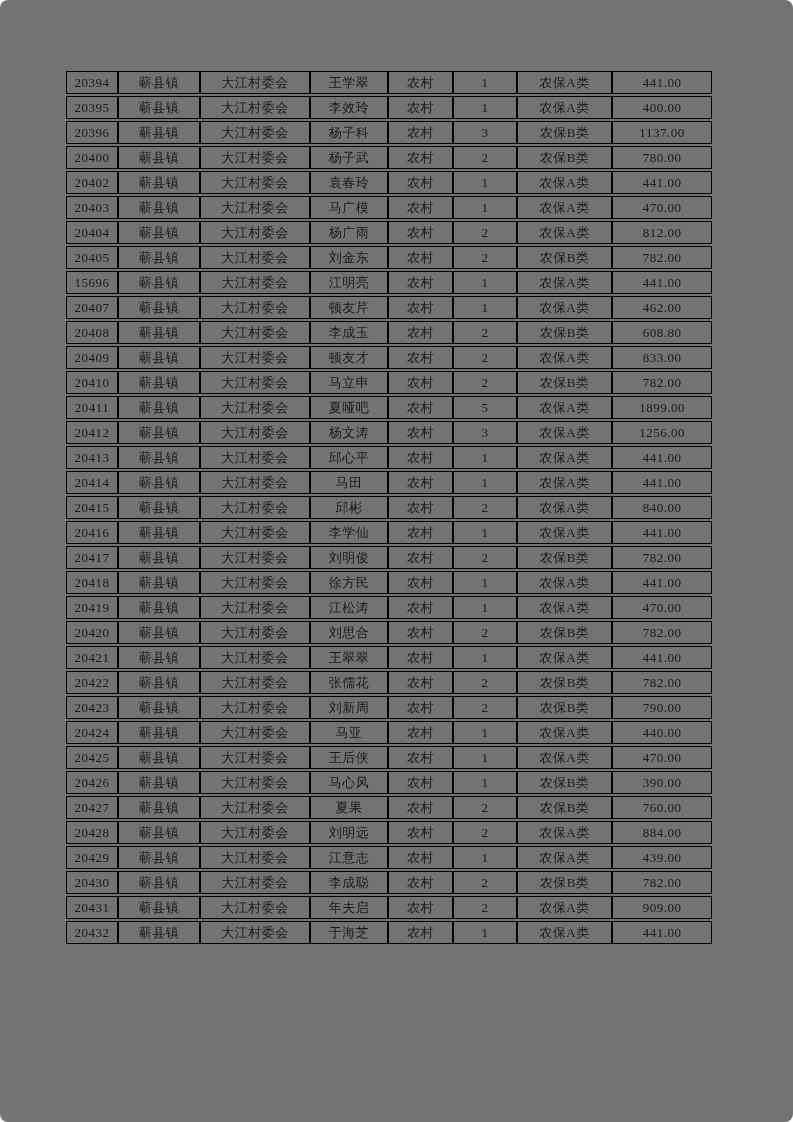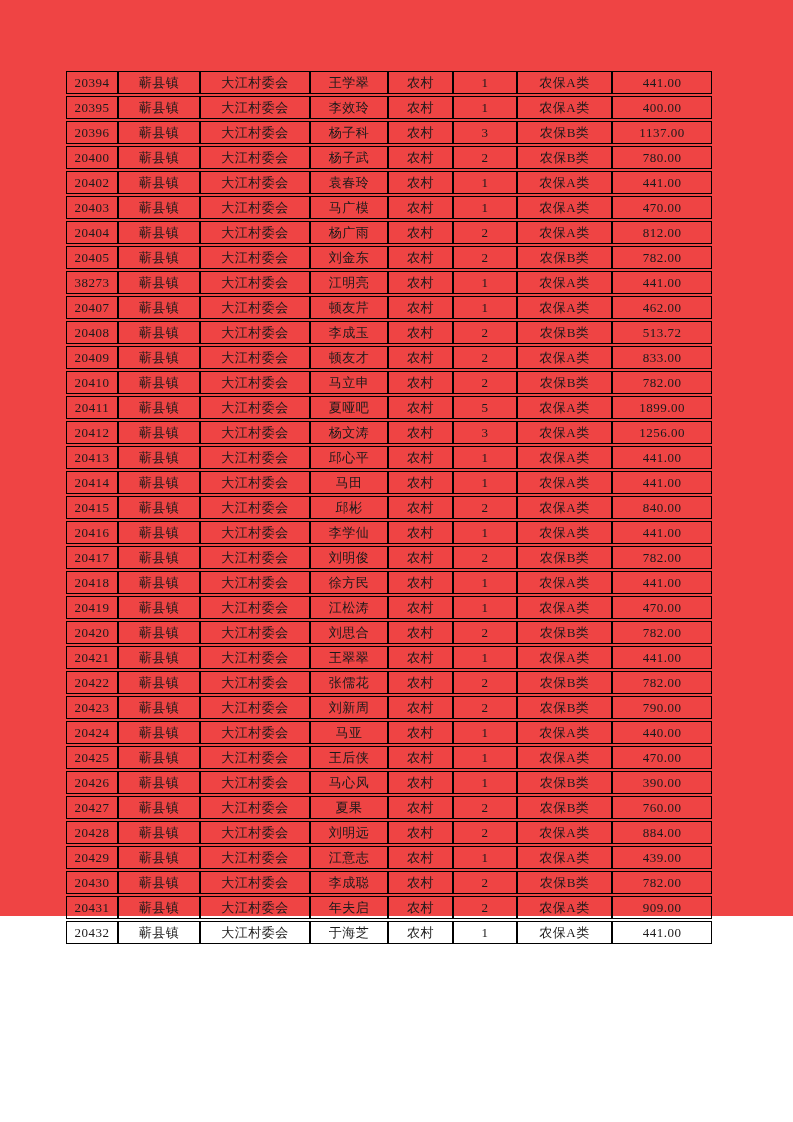--- a/index.html
+++ b/index.html
@@ -13,22 +13,23 @@
     position: relative;
     font-family: "Liberation Serif", "DejaVu Serif", serif;
     color: #1a1a1a;
     overflow: hidden;
   }
   .sheet {
     position: absolute;
     left: 0;
     top: 0;
     width: 793px;
-    height: 916px;
-    background: #ef4444;
+    height: 1122px;
+    background: #737373;
+    border-radius: 8px;
   }
   table.roster {
     position: absolute;
     left: 66px;
     top: 69px;
     border-collapse: separate;
     border-spacing: 0 2px;
     table-layout: fixed;
     width: 646px;
   }
@@ -143,21 +144,21 @@
     <td>20405</td>
     <td>蕲县镇</td>
     <td>大江村委会</td>
     <td>刘金东</td>
     <td>农村</td>
     <td>2</td>
     <td>农保B类</td>
     <td>782.00</td>
   </tr>
         <tr>
-    <td>38273</td>
+    <td>15696</td>
     <td>蕲县镇</td>
     <td>大江村委会</td>
     <td>江明亮</td>
     <td>农村</td>
     <td>1</td>
     <td>农保A类</td>
     <td>441.00</td>
   </tr>
         <tr>
     <td>20407</td>
@@ -170,21 +171,21 @@
     <td>462.00</td>
   </tr>
         <tr>
     <td>20408</td>
     <td>蕲县镇</td>
     <td>大江村委会</td>
     <td>李成玉</td>
     <td>农村</td>
     <td>2</td>
     <td>农保B类</td>
-    <td>513.72</td>
+    <td>608.80</td>
   </tr>
         <tr>
     <td>20409</td>
     <td>蕲县镇</td>
     <td>大江村委会</td>
     <td>顿友才</td>
     <td>农村</td>
     <td>2</td>
     <td>农保A类</td>
     <td>833.00</td>

